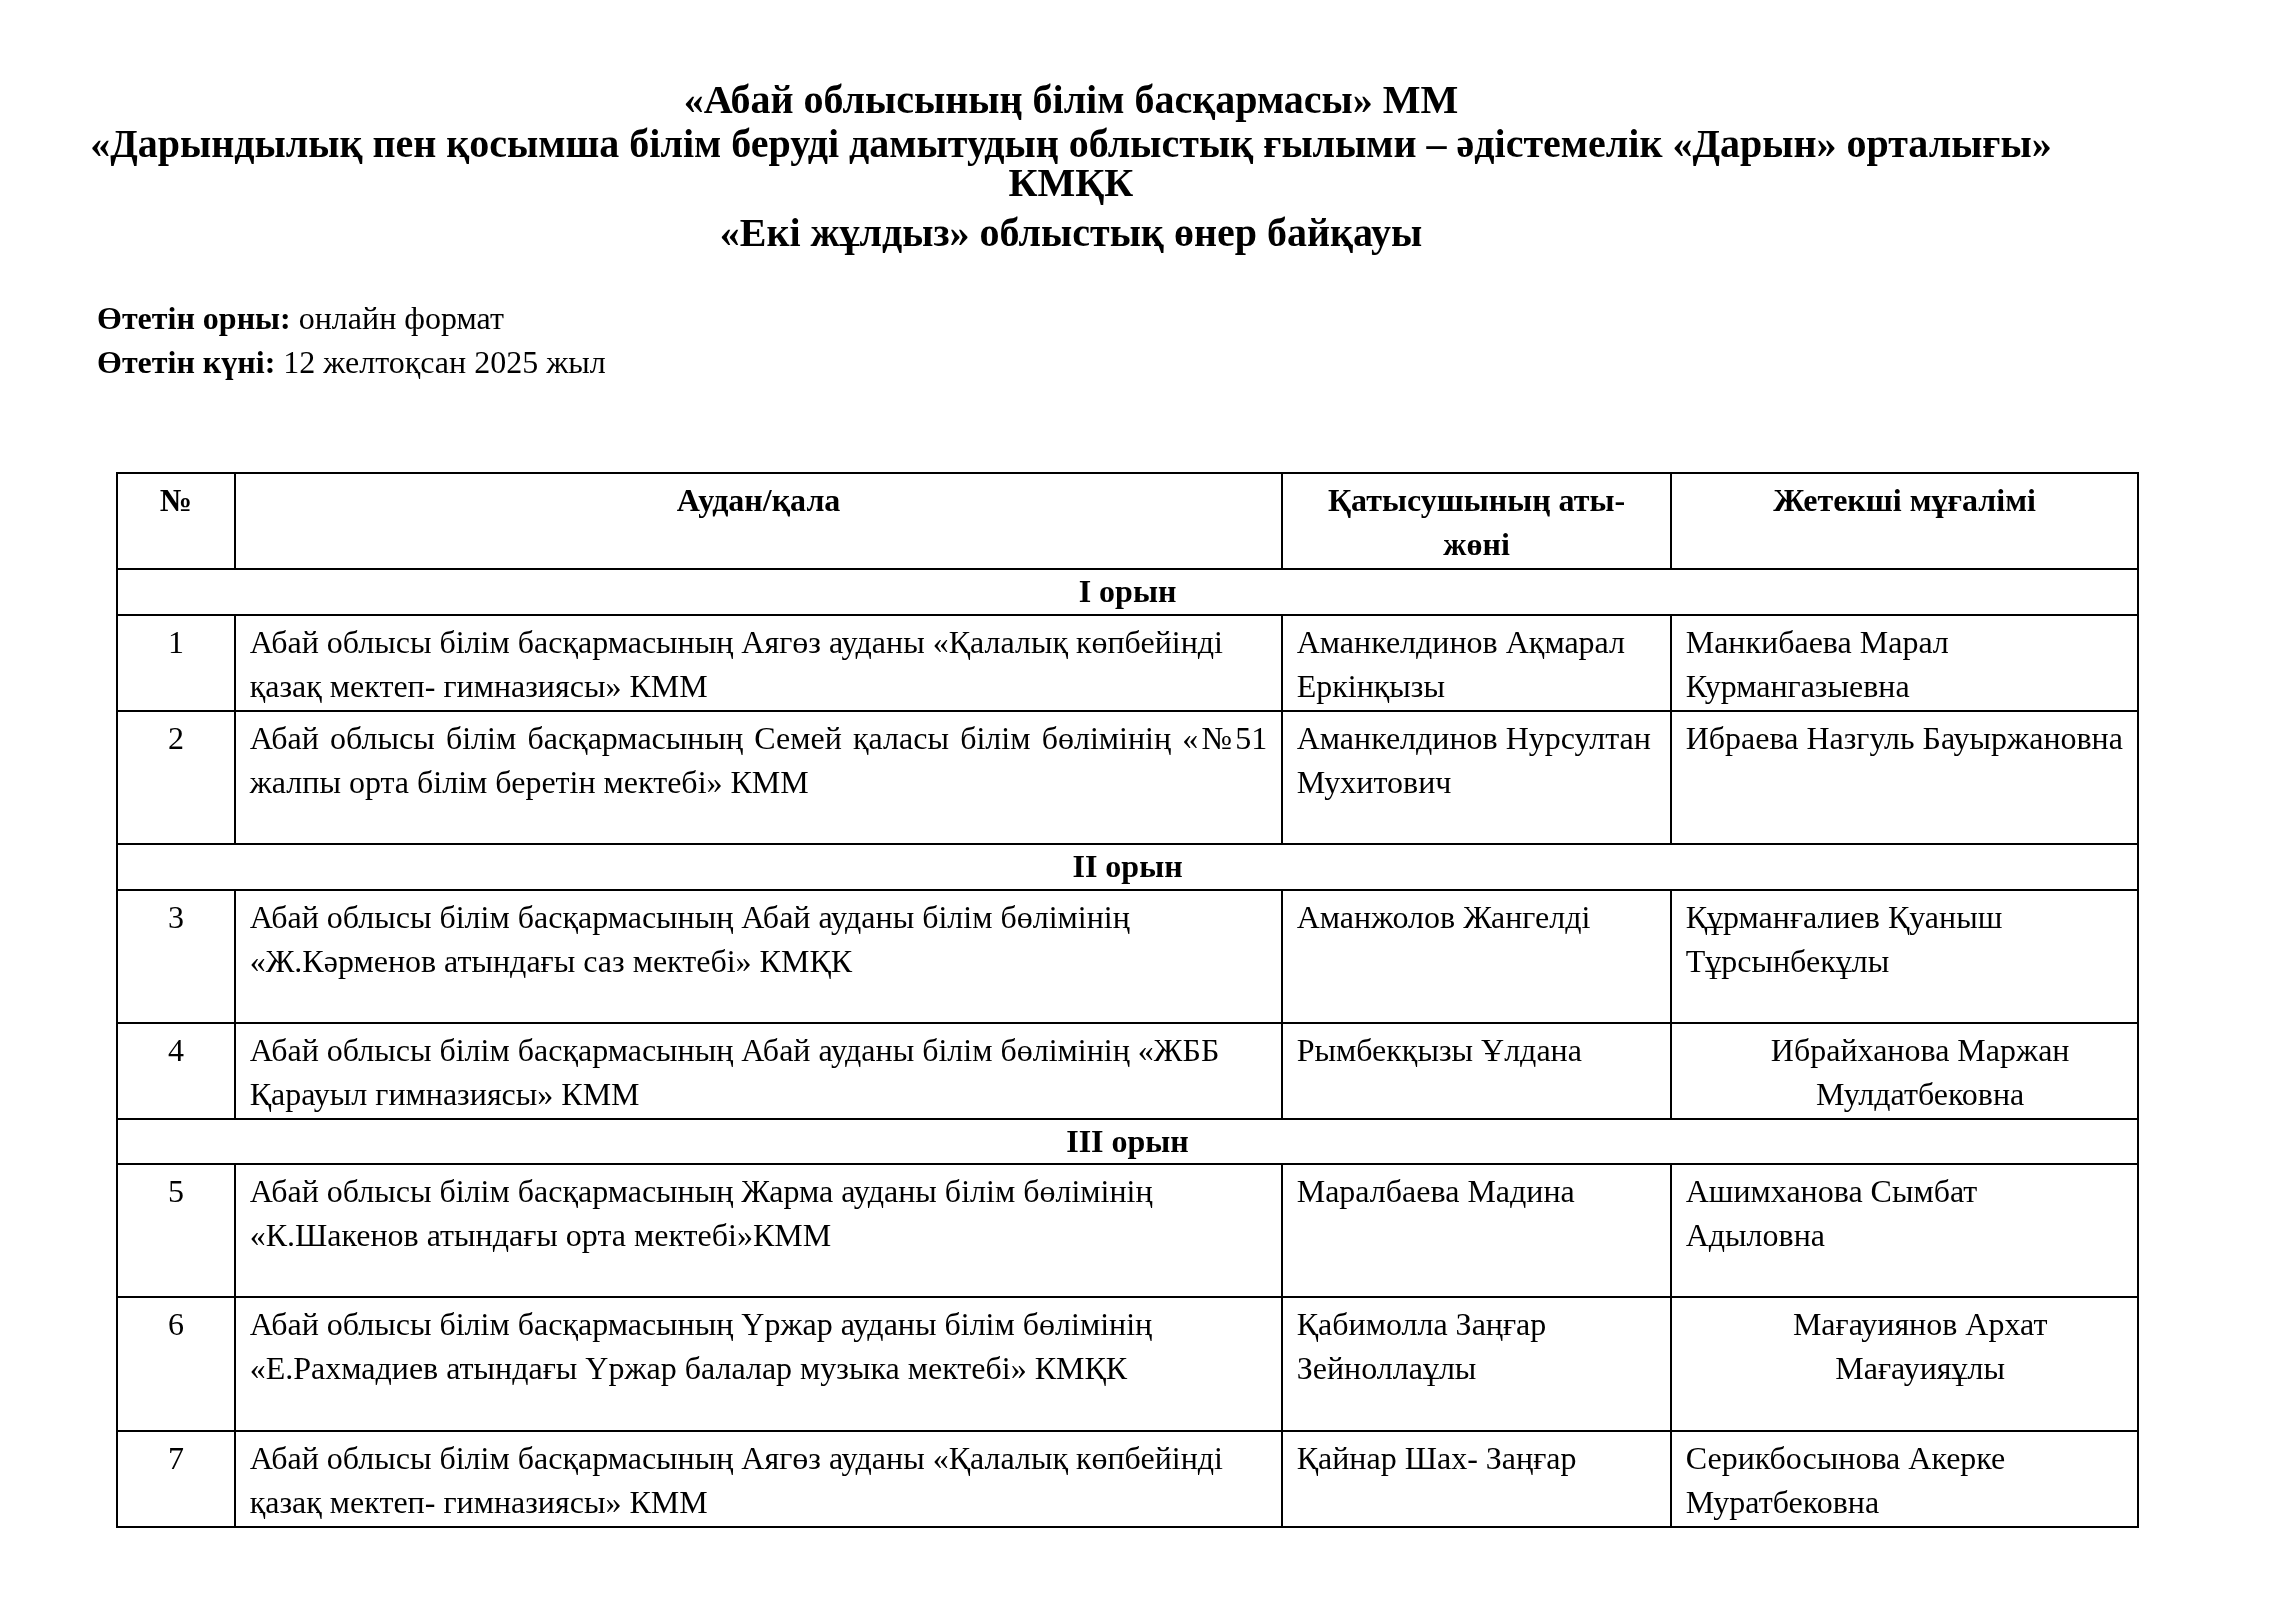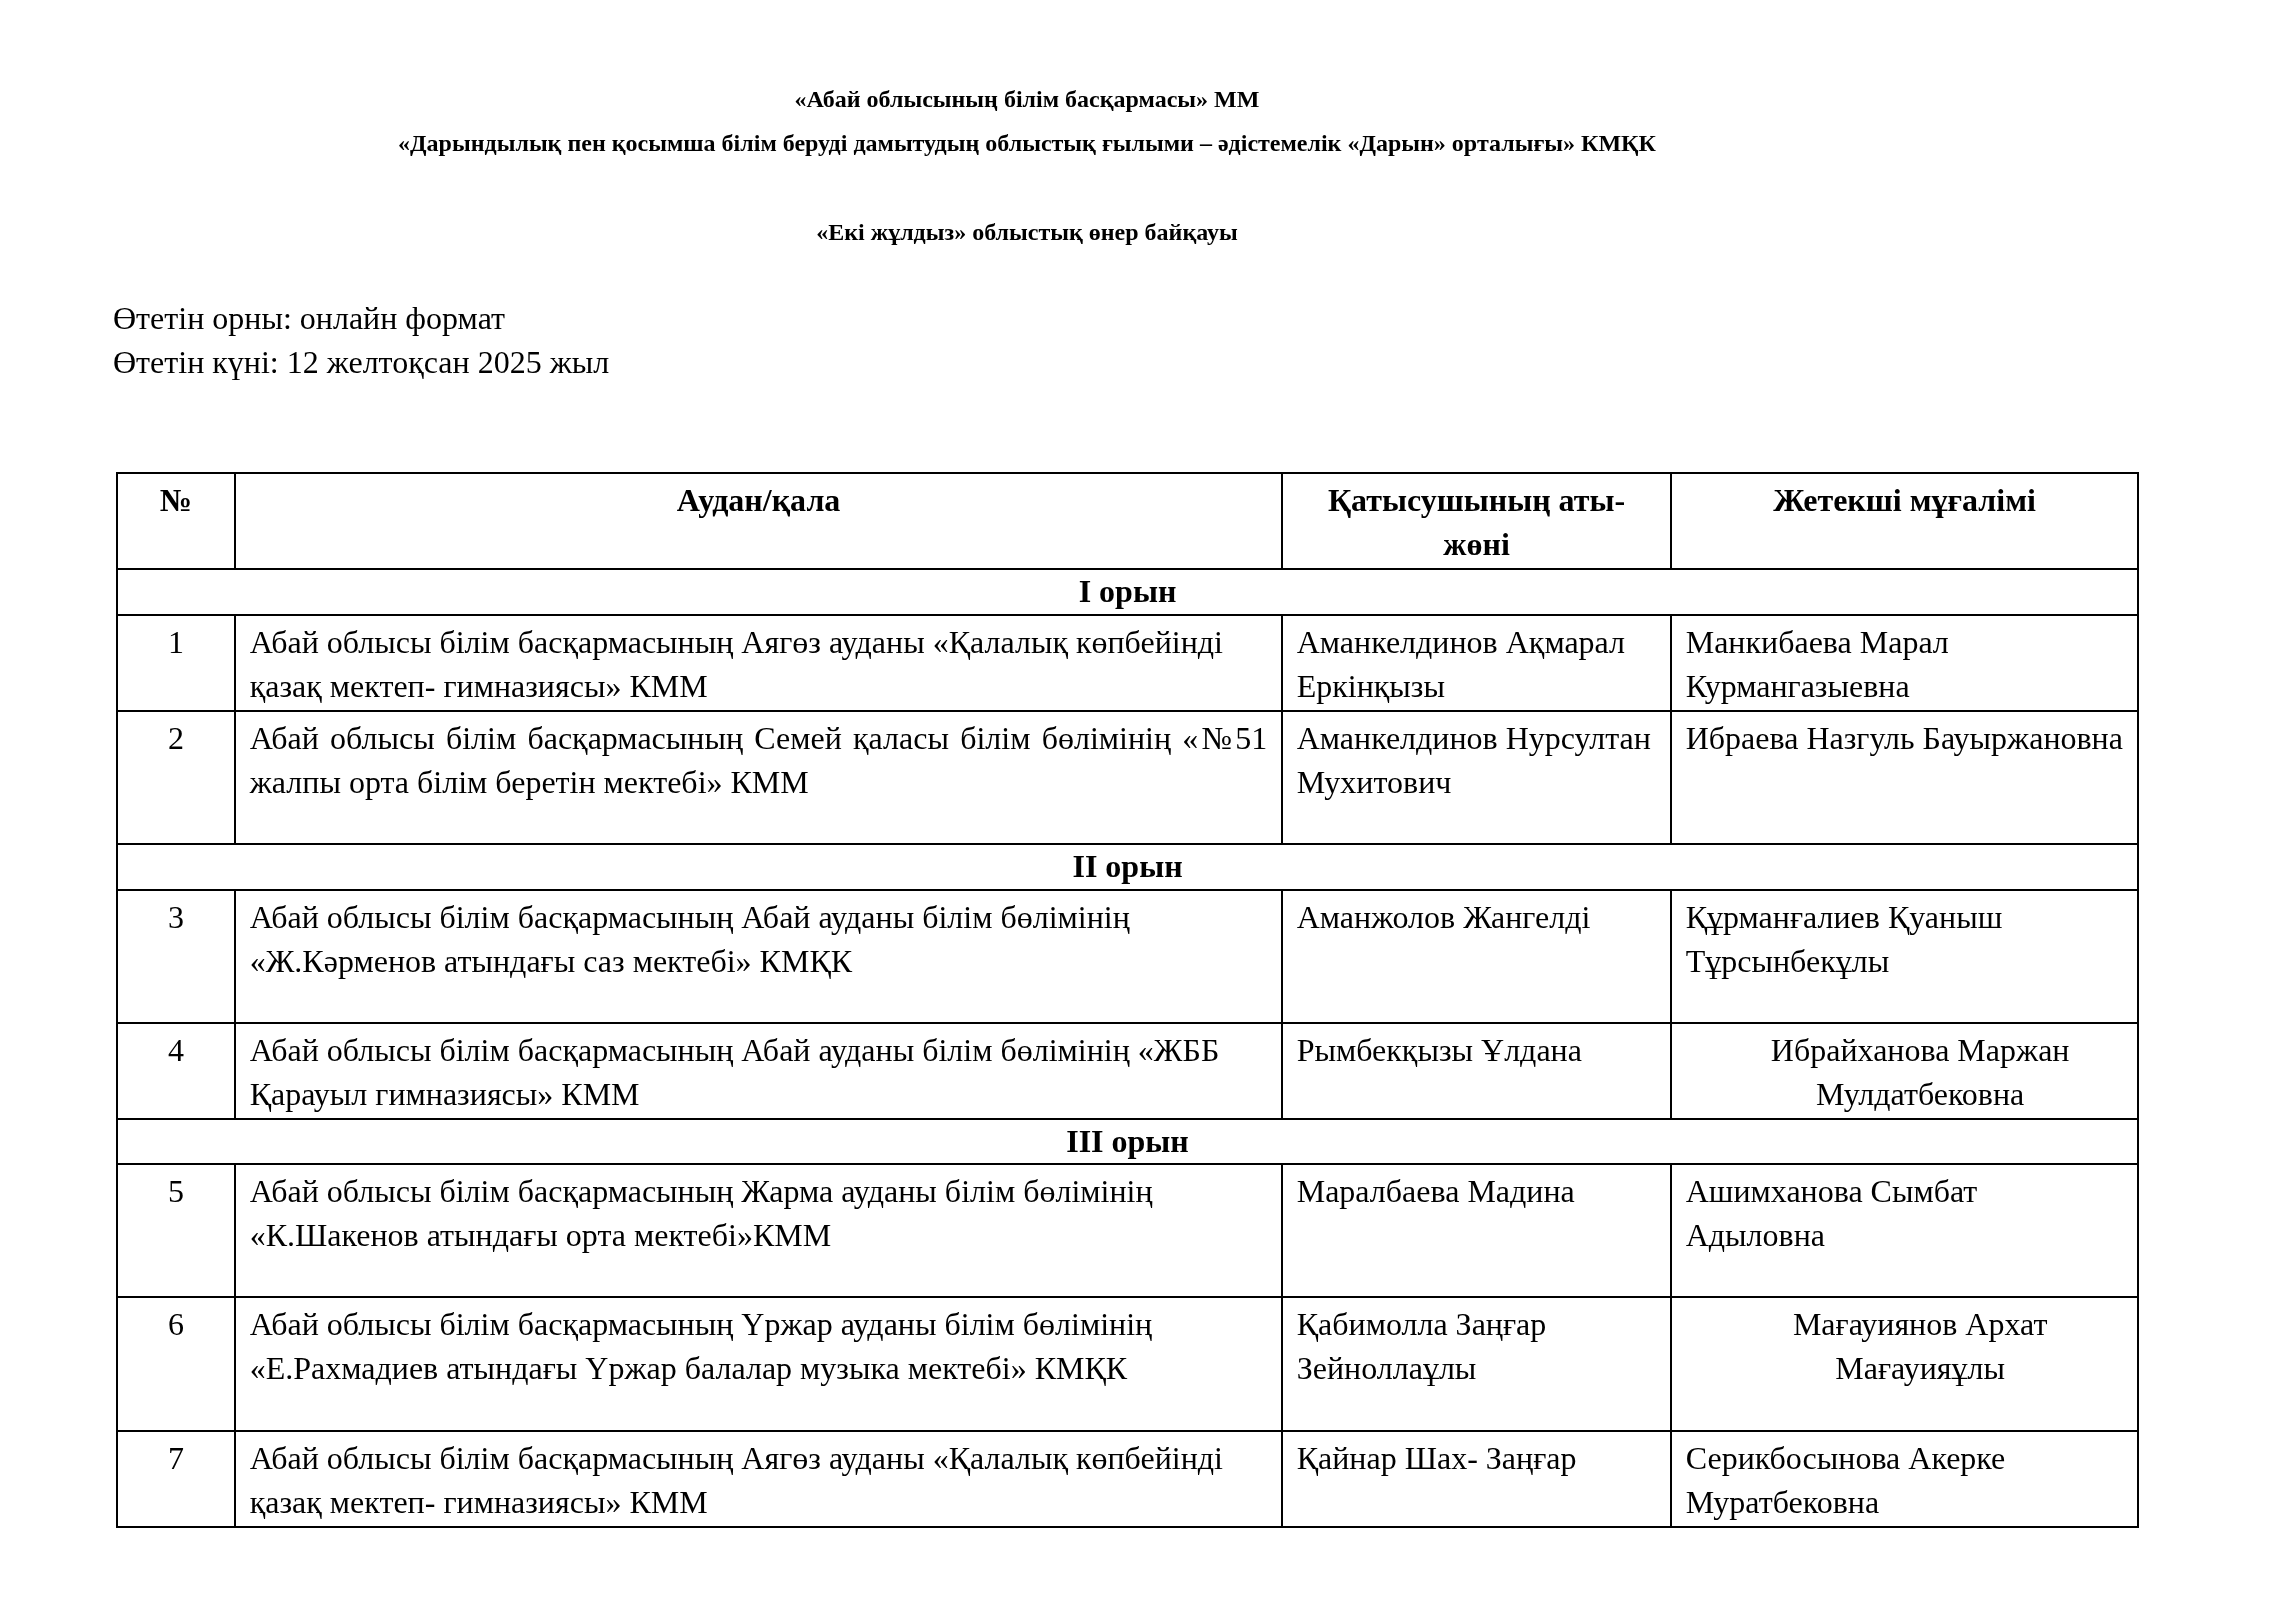--- a/index.html
+++ b/index.html
@@ -1,20 +1,20 @@
 <!DOCTYPE html>
 <html><head>
 <meta charset="utf-8">
 <style>
   html, body { margin: 0; padding: 0; background: #ffffff; }
   body { width: 2293px; height: 1621px; position: relative; overflow: hidden;
          font-family: "Liberation Serif", "DejaVu Serif", serif; color: #000; }
-  .hdr { position: absolute; left: 0; width: 2054px; text-align: center; font-weight: bold; font-size: 24px; line-height: 39px; }
+  .hdr { position: absolute; left: 0; width: 2054px; text-align: center; font-weight: bold; font-size: 40px; line-height: 39px; padding-left: 44px; }
   .meta { position: absolute; left: 97px; font-size: 32px; line-height: 39px; }
-  .meta b { font-weight: normal; margin-left: 16px; }
+  .meta b { font-weight: bold; }
   table { position: absolute; left: 116px; top: 472px; width: 2020px; border-collapse: collapse; table-layout: fixed; }
   td, th { border: 2.5px solid #000; font-size: 32px; line-height: 44px; vertical-align: top; padding: 3.9px 13.7px 2px 13.7px; font-weight: normal; }
   th { font-weight: bold; text-align: center; }
   td.num { text-align: center; }
   td.place { text-align: center; font-weight: bold; padding: 0; line-height: 43px; }
   td.just { text-align: justify; text-align-last: left; border-radius: 23px; }
   td.center { text-align: center; padding-left: 45px; }
 </style>
 </head>
 <body>

